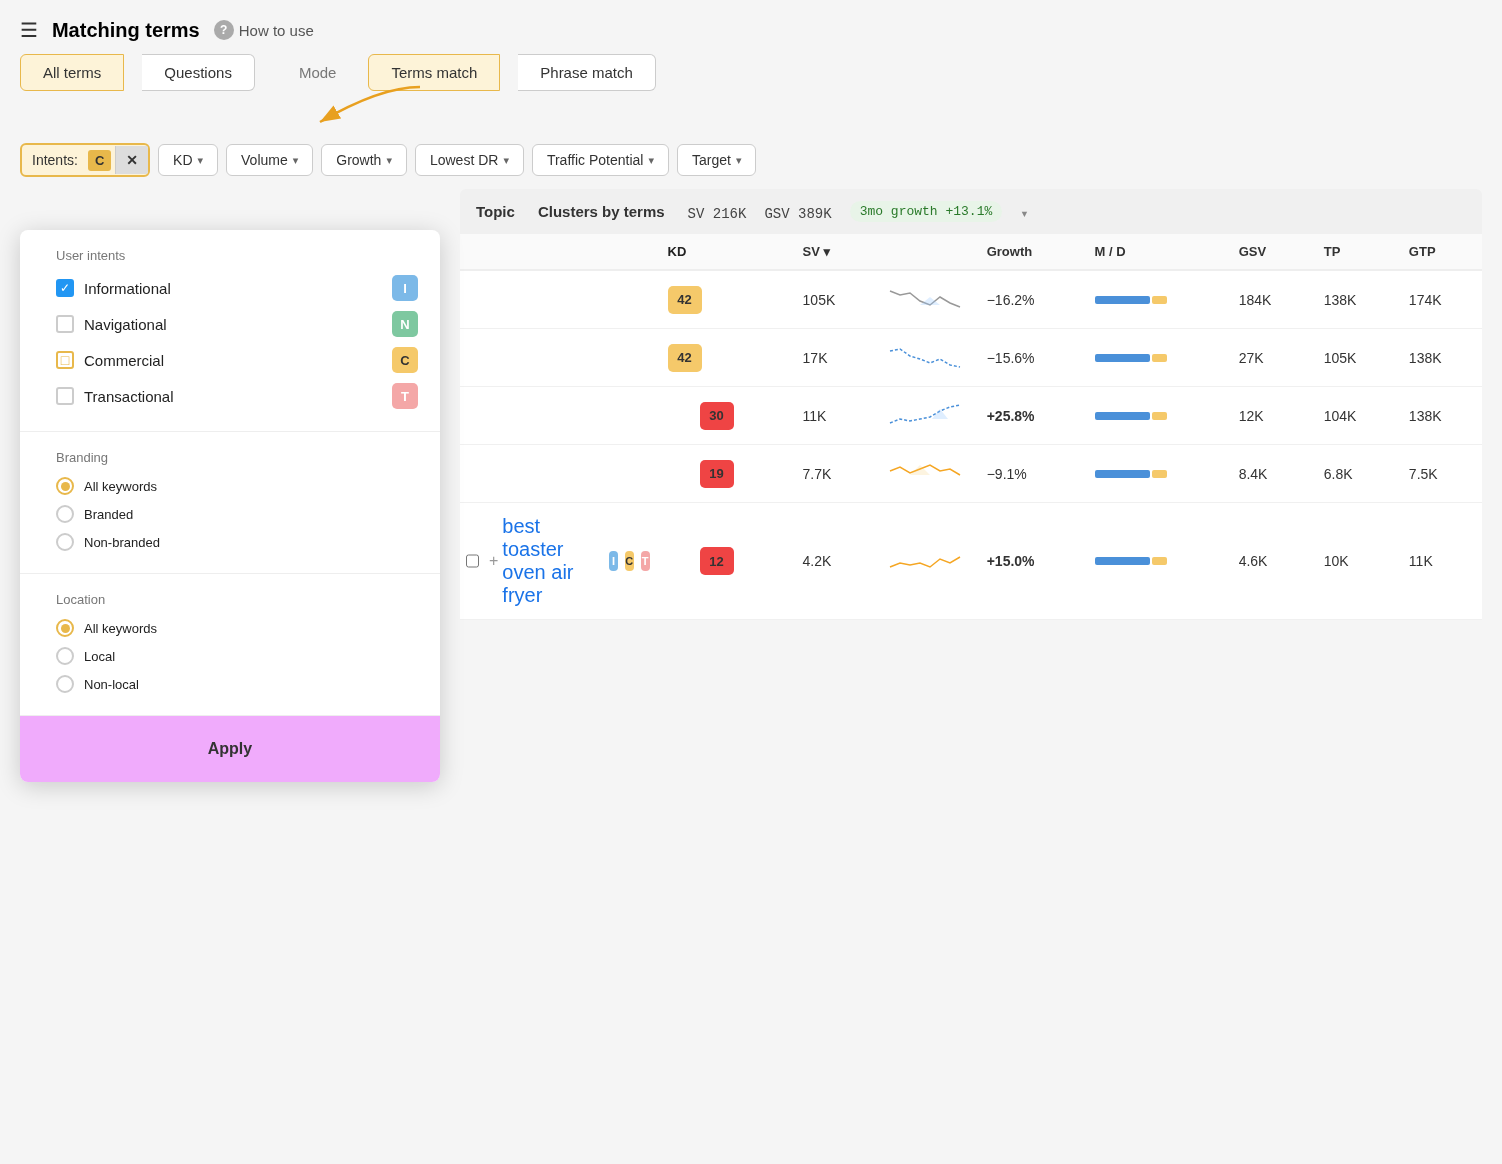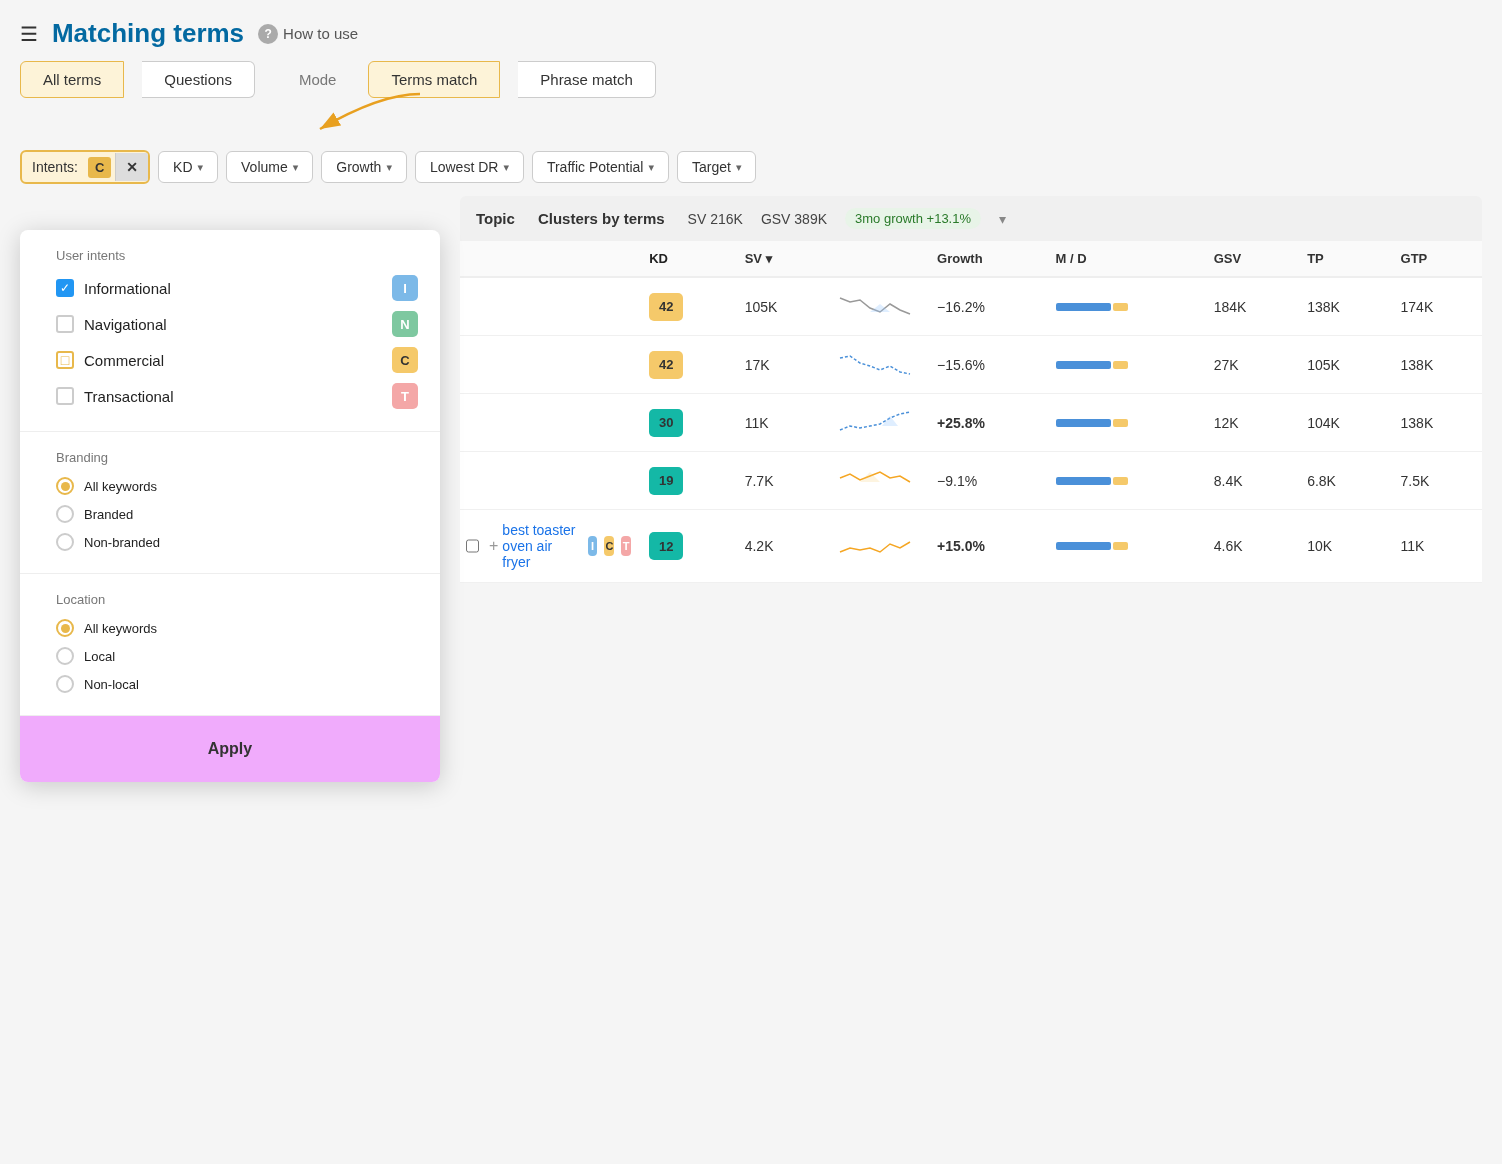--- a/index.html
+++ b/index.html
@@ -27,23 +27,23 @@
       padding: 18px 20px 12px 20px;
       background: #f5f5f5;
       gap: 14px;
     }
     .hamburger-icon {
       font-size: 20px;
       cursor: pointer;
       color: #333;
     }
     .page-title {
-      font-size: 26px;
+      font-size: 20px;
       font-weight: 700;
-      color: #0369a1;
+      color: #000000;
     }
     .help-btn {
       display: flex;
       align-items: center;
       gap: 5px;
       color: #555;
       font-size: 15px;
       cursor: pointer;
       border: none;
       background: none;
@@ -302,24 +302,25 @@
       display: flex;
       align-items: center;
       background: #f0f0f0;
       padding: 12px 16px;
       border-radius: 6px 6px 0 0;
       gap: 23px;
       margin-top: 12px;
     }
     .clusters-meta {
       display: flex;
-      align-items: center;
+      align-items: flex-end;
       gap: 18px;
       font-size: 14px;
       color: #444;
+      font-family: Liberation Mono, monospace;
     }
     .growth-pill {
       background: #e8f4e8;
       color: #2a7a2a;
       padding: 3px 10px;
       border-radius: 12px;
       font-size: 13px;
       cursor: pointer;
     }
 
@@ -355,21 +356,21 @@
       align-items: center;
       justify-content: center;
       width: 34px;
       height: 28px;
       border-radius: 5px;
       font-weight: 700;
       font-size: 13px;
       color: #fff;
     }
     .kd-yellow { background: #f5c96a; color: #333; }
-    .kd-green { background: #14b8a6; color: #333; }
+    .kd-green { background: #ef4444; color: #333; margin-left: 32px; }
 
     .growth-positive { color: #2a9a2a; font-weight: 600; }
     .growth-negative { color: #e03030; font-weight: 400; }
 
     .sparkline-cell {
       width: 80px;
     }
     .sparkline-svg {
       width: 75px;
       height: 30px;
@@ -387,21 +388,21 @@
     }
     .bar-yellow {
       height: 8px;
       background: #f5c96a;
       border-radius: 2px;
     }
 
     .keyword-link {
       color: #1a73e8;
       text-decoration: none;
-      font-size: 14px;
+      font-size: 20px;
     }
 
     .row-checkbox {
       width: 18px;
       height: 18px;
       border: 1px solid #ccc;
       border-radius: 3px;
       cursor: pointer;
     }
     .row-add {

